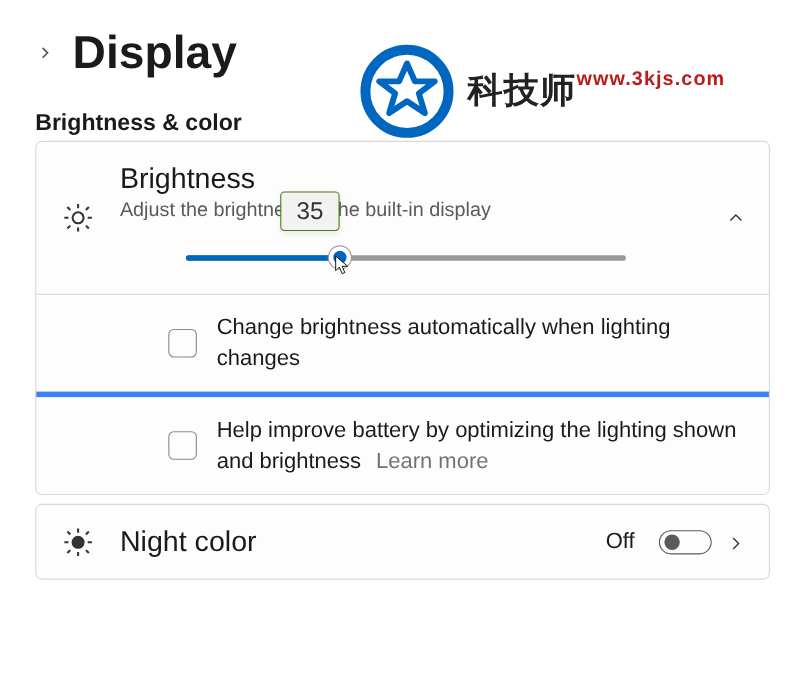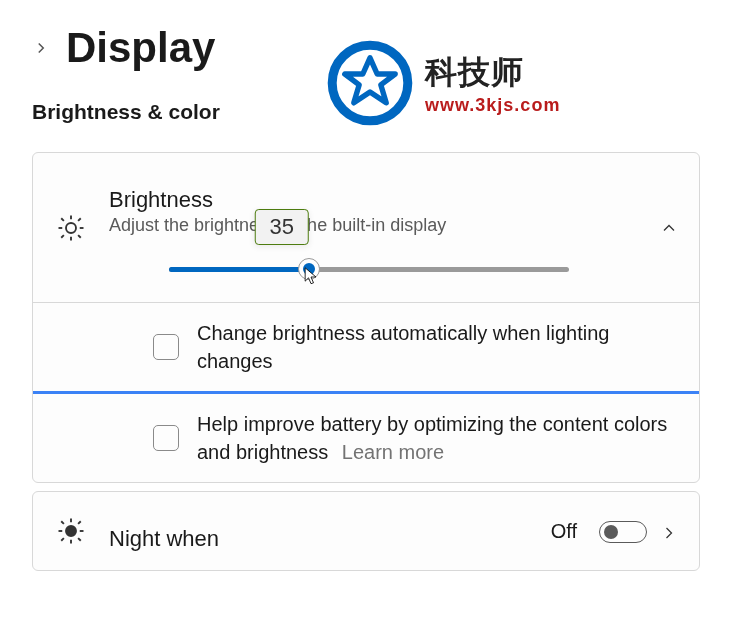--- a/index.html
+++ b/index.html
@@ -23,37 +23,37 @@
       font-weight: 600;
       color: #1a1a1a;
     }
     .breadcrumb-sep {
       font-size: 28px;
       color: #555;
     }
     .section-title {
       font-size: 21px;
       font-weight: 600;
-      margin-bottom: 28px;
+      margin-bottom: 4px;
     }
     .card {
       border: 1px solid #d8d8d8;
       border-radius: 6px;
       background: #fdfdfd;
     }
     .panel {
       display: flex;
       align-items: center;
       padding: 18px 20px;
       gap: 20px;
     }
     .panel.border-b { border-bottom: 1px solid #d8d8d8; }
     .icon-col { width: 36px; display: flex; justify-content: center; flex-shrink: 0; }
     .content-col { flex: 1; }
-    .panel-title { font-size: 22px; font-weight: 400; color: #1a1a1a; margin-top: 16px; }
+    .panel-title { font-size: 26px; font-weight: 400; color: #1a1a1a; }
     .panel-sub { font-size: 18px; color: #5a5a5a; margin-top: 2px; position: relative; }
     .slider-row {
       margin-top: 18px;
       position: relative;
       height: 30px;
       display: flex;
       align-items: center;
     }
     .slider-track {
       position: relative;
@@ -114,21 +114,21 @@
       border: 1.5px solid #8a8a8a;
       border-radius: 5px;
       flex-shrink: 0;
     }
     .check-row {
       display: flex;
       align-items: center;
       gap: 18px;
       padding: 16px 20px 16px 120px;
     }
-    .check-row.border-b { border-bottom: 3px solid #3b82f6; }
+    .check-row.border-b { border-bottom: 5px solid #3b82f6; }
     .check-label { font-size: 20px; color: #1a1a1a; line-height: 1.4; }
     .learn-link { color: #737373; margin-left: 8px; cursor: pointer; }
     .toggle-label { font-size: 20px; margin-right: 10px; }
     .toggle {
       width: 48px; height: 22px;
       border: 1.5px solid #5a5a5a;
       border-radius: 12px;
       position: relative;
       flex-shrink: 0;
     }
@@ -148,21 +148,21 @@
     }
     .watermark {
       position: absolute;
       top: 38px;
       left: 325px;
       display: flex;
       align-items: center;
       gap: 10px;
       pointer-events: none;
     }
-    .watermark-text { display: flex; flex-direction: column; }
+    .watermark-text { display: flex; flex-direction: row; }
     .wm-main { font-size: 32px; font-weight: 900; color: #222; letter-spacing: 1px; }
     .wm-sub { font-size: 18px; font-weight: 700; color: #b91c1c; letter-spacing: 1px; }
     .night-card { margin-top: 8px; }
   </style>
 </head>
 <body>
 
 <div class="container">
 
   <div class="breadcrumb">
@@ -224,21 +224,21 @@
     </div>
 
     <div class="check-row border-b">
       <div class="checkbox"></div>
       <div class="check-label">Change brightness automatically when lighting changes</div>
     </div>
 
     <div class="check-row">
       <div class="checkbox"></div>
       <div class="check-label">
-        <span>Help improve battery by optimizing the content colors and brightness</span>
+        <span>Help improve battery by optimizing the lighting shown and brightness</span>
         <span class="learn-link">Learn more</span>
       </div>
     </div>
   </div>
 
   <div class="card night-card">
     <div class="panel">
       <div class="icon-col">
         <svg width="30" height="30" viewBox="0 0 24 24" fill="none" stroke="#333" stroke-width="1.5">
           <circle cx="12" cy="12" r="4" fill="#333"></circle>
@@ -246,21 +246,21 @@
           <line x1="12" y1="19" x2="12" y2="22"></line>
           <line x1="4.2" y1="4.2" x2="6.3" y2="6.3"></line>
           <line x1="17.7" y1="17.7" x2="19.8" y2="19.8"></line>
           <line x1="2" y1="12" x2="5" y2="12"></line>
           <line x1="19" y1="12" x2="22" y2="12"></line>
           <line x1="4.2" y1="19.8" x2="6.3" y2="17.7"></line>
           <line x1="17.7" y1="6.3" x2="19.8" y2="4.2"></line>
         </svg>
       </div>
       <div class="content-col">
-        <div class="panel-title">Night when</div>
+        <div class="panel-title">Night color</div>
       </div>
       <div class="right-controls">
         <span class="toggle-label">Off</span>
         <div class="toggle">
           <div class="toggle-knob"></div>
         </div>
         <svg class="chevron" viewBox="0 0 24 24" fill="none" stroke="#333" stroke-width="1.5">
           <polyline points="9 18 15 12 9 6"></polyline>
         </svg>
       </div>

